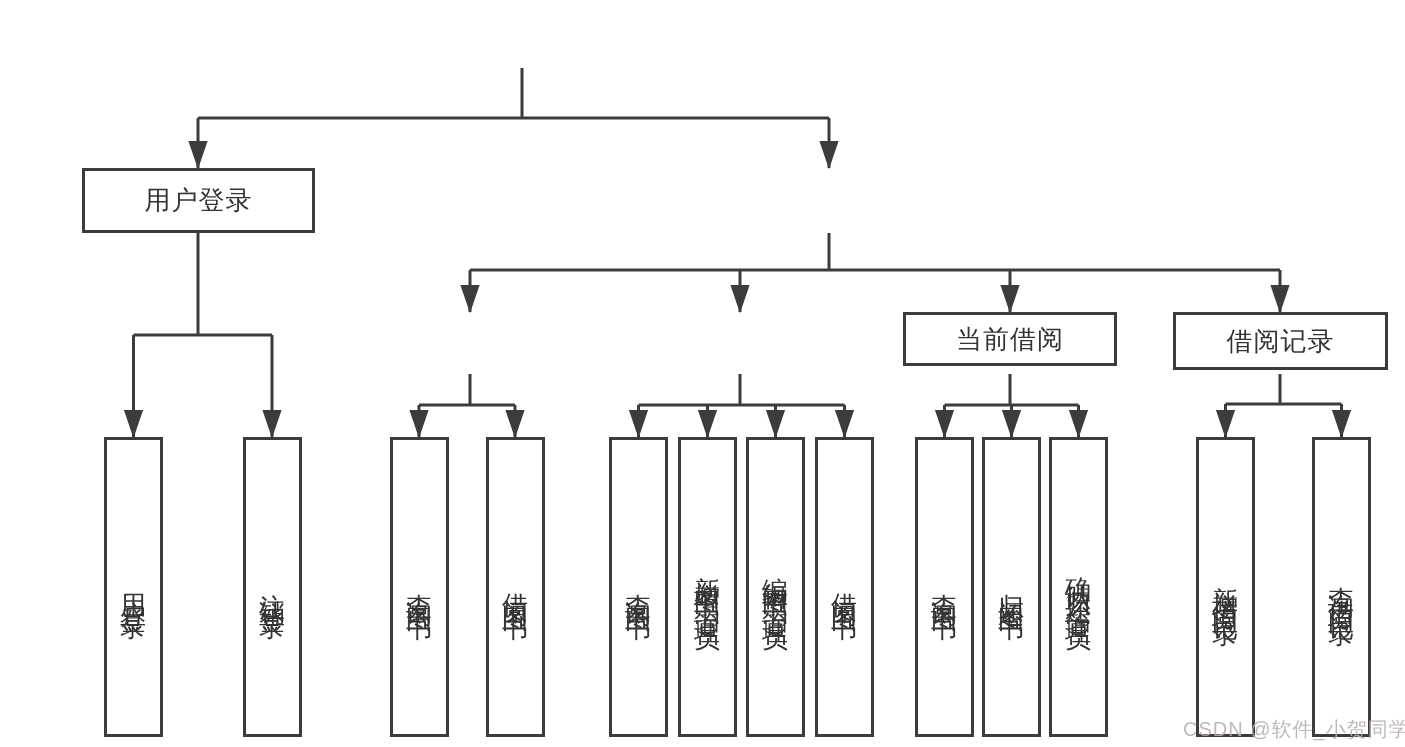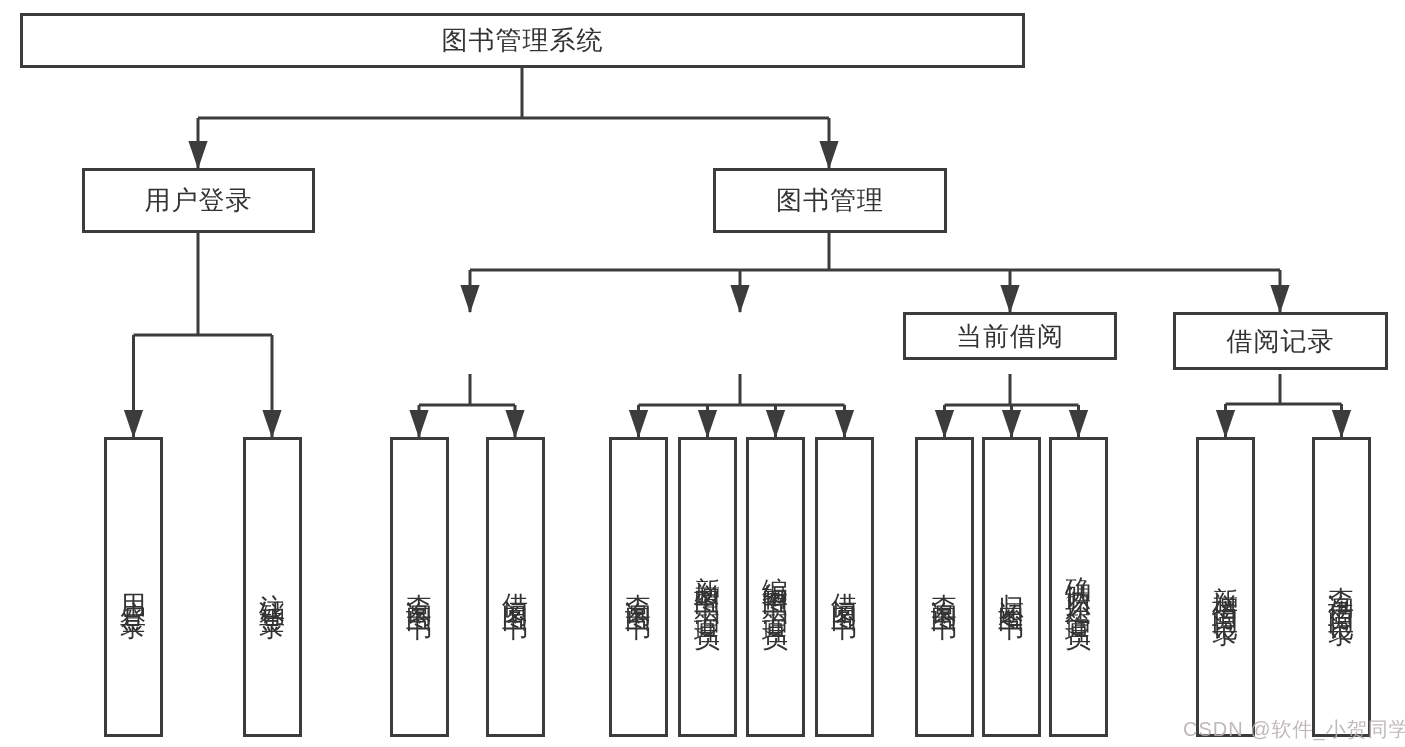--- a/index.html
+++ b/index.html
@@ -102,26 +102,24 @@
     <path d="M1010,374 L1010,405 M944.5,405 L1078.5,405"></path>
     <line x1="944.5" y1="405" x2="944.5" y2="437" marker-end="url(#arrow)"></line>
     <line x1="1011.5" y1="405" x2="1011.5" y2="437" marker-end="url(#arrow)"></line>
     <line x1="1078.5" y1="405" x2="1078.5" y2="437" marker-end="url(#arrow)"></line>
 
     <path d="M1280,374 L1280,404 M1225.5,404 L1341.5,404"></path>
     <line x1="1225.5" y1="404" x2="1225.5" y2="437" marker-end="url(#arrow)"></line>
     <line x1="1341.5" y1="404" x2="1341.5" y2="437" marker-end="url(#arrow)"></line>
   </svg>
 
-  <div class="node hnode" style="left:20px; top:13px; width:1005px; height:55px;">图书管理系统</div>
 
   <div class="node hnode" style="left:82px; top:168px; width:233px; height:65px;">用户登录</div>
-  <div class="node hnode" style="left:713px; top:168px; width:234px; height:65px;">图书管理</div>
 
-  <div class="node hnode" style="left:903px; top:312px; width:214px; height:48px;">当前借阅</div>
+  <div class="node hnode" style="left:903px; top:312px; width:214px; height:54px;">当前借阅</div>
   <div class="node hnode" style="left:1173px; top:312px; width:215px; height:58px;">借阅记录</div>
 
   <div class="node leaf" style="left:104px;">
     <span class="vtext">用户登录</span>
   </div>
   <div class="node leaf" style="left:243px;">
     <span class="vtext">注销登录</span>
   </div>
 
   <div class="node leaf" style="left:390px;">

